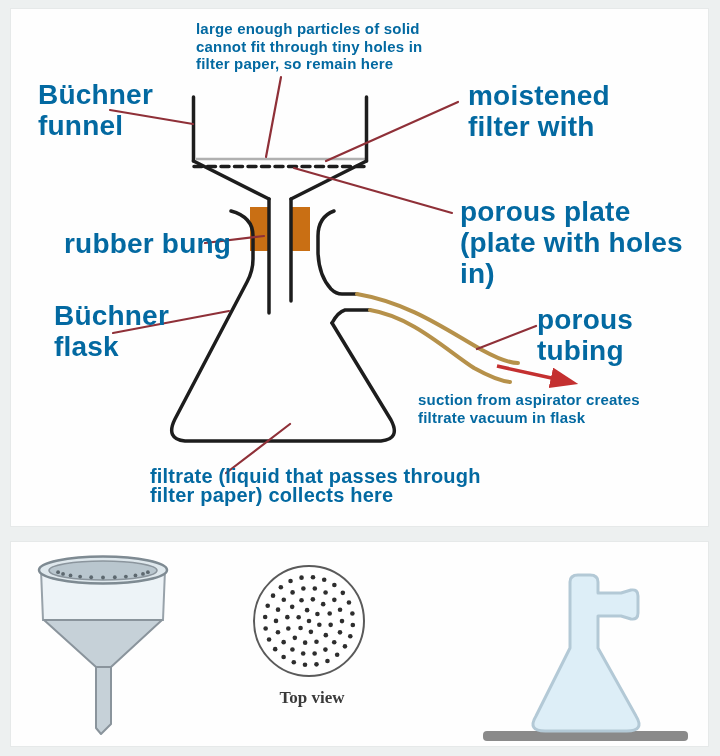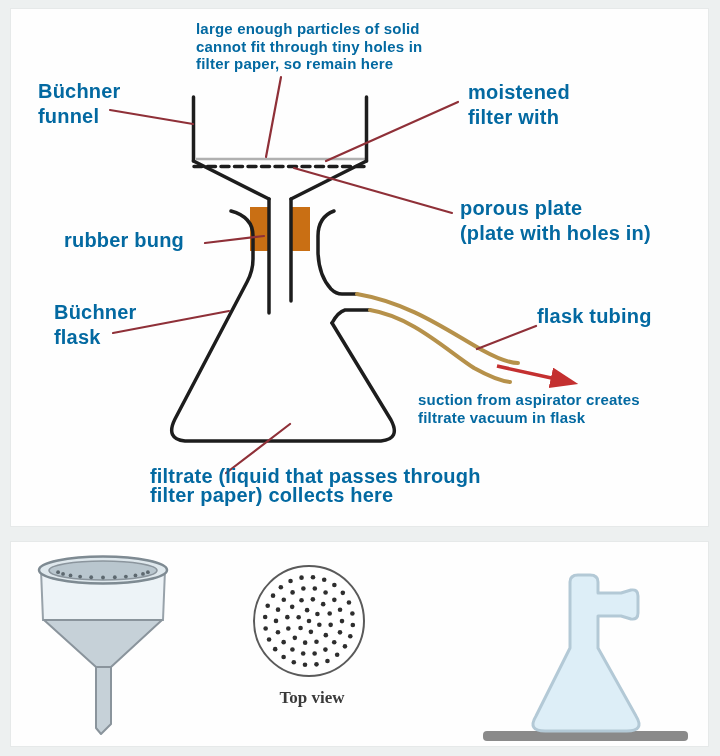--- a/index.html
+++ b/index.html
@@ -12,21 +12,21 @@
   .panel{position:absolute;background:#fefefe;border:1px solid #e6e9e9;box-sizing:border-box;}
   .panel-top{left:10px;top:8px;width:699px;height:519px;}
   .panel-bottom{left:10px;top:541px;width:699px;height:206px;}
   svg.overlay{position:absolute;left:0;top:0;}
   .lbl,.note{
     position:absolute;
     color:#0369a1;
     font-weight:bold;
     white-space:pre-line;
   }
-  .lbl{font-size:20px;line-height:25px;letter-spacing:0.2px;}
+  .lbl{font-size:28px;line-height:31px;letter-spacing:0.2px;}
   .note{font-size:15px;line-height:17.5px;letter-spacing:0.2px;}
   .note-filtrate{font-size:20px;line-height:19px;}
   .topview-caption{
     position:absolute;left:272px;top:688px;width:80px;
     text-align:center;color:#3a3a3a;font-weight:bold;
     font-family:"Liberation Serif", serif;font-size:17px;
   }
 </style>
 </head>
 <body>
@@ -181,18 +181,18 @@
 filter paper, so remain here</div>
 <div class="lbl" style="left:38px;top:79px;">Büchner
 funnel</div>
 <div class="lbl" style="left:468px;top:80px;">moistened
 filter with</div>
 <div class="lbl" style="left:460px;top:196px;">porous plate
 (plate with holes in)</div>
 <div class="lbl" style="left:64px;top:228px;">rubber bung</div>
 <div class="lbl" style="left:54px;top:300px;">Büchner
 flask</div>
-<div class="lbl" style="left:537px;top:304px;">flask tubing</div>
+<div class="lbl" style="left:537px;top:304px;">porous tubing</div>
 <div class="note" style="left:418px;top:391px;">suction from aspirator creates
 filtrate vacuum in flask</div>
 <div class="note note-filtrate" style="left:150px;top:467px;">filtrate (liquid that passes through
 filter paper) collects here</div>
 <div class="topview-caption">Top view</div>
 
 </body></html>

